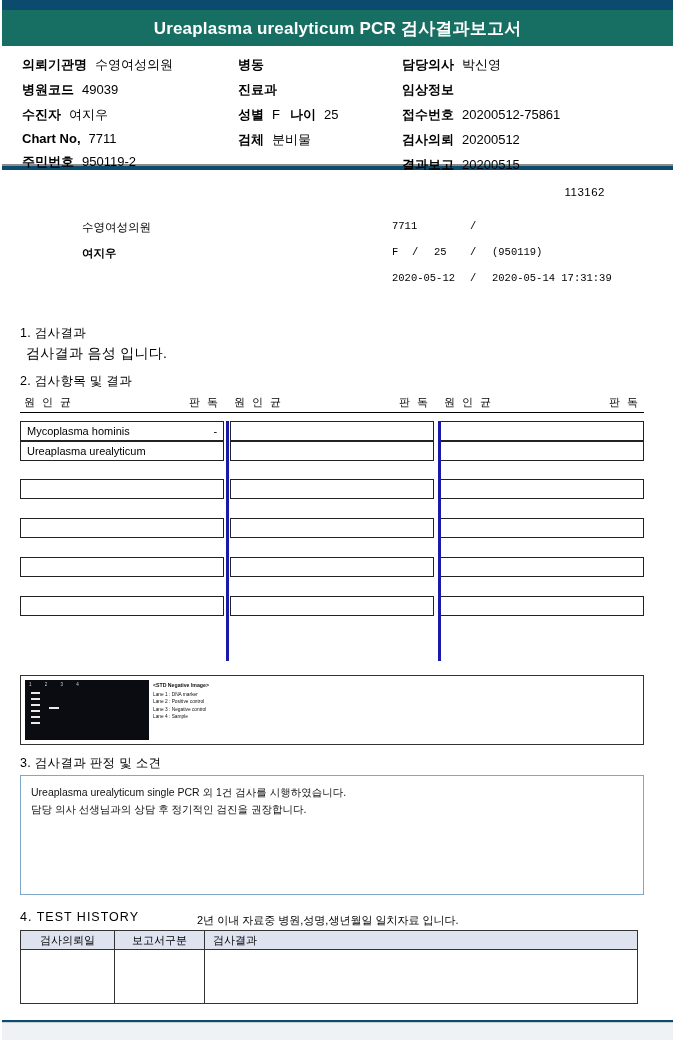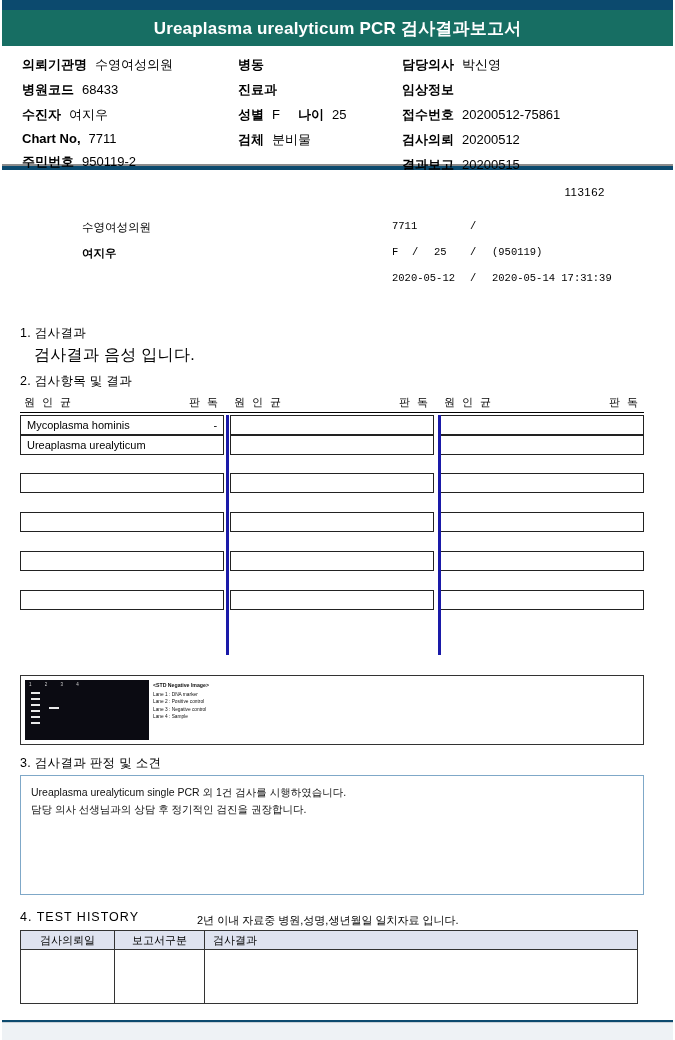--- a/index.html
+++ b/index.html
@@ -59,21 +59,21 @@
     white-space: nowrap;
   }
   .hlab {
     font-weight: bold;
     color: #000;
     margin-right: 8px;
   }
   .hval { font-weight: normal; }
   .hrow.sub .hlab2 {
     font-weight: bold;
-    margin-left: 18px;
+    margin-left: 10px;
     margin-right: 8px;
   }
 
   
   .body-area {
     position: absolute;
     left: 2px; top: 170px;
     width: 671px;
     height: 850px;
     background: #fff;
@@ -104,21 +104,21 @@
   
   .sect {
     position: absolute;
     left: 18px;
     font-size: 12.5px;
     font-weight: normal;
     color: #000;
     letter-spacing: 0.3px;
   }
   .sect-1 { top: 155px; }
-  .sect-1-sub { top: 175px; left: 32px; font-size: 16px; }
+  .sect-1-sub { top: 175px; left: 24px; font-size: 14px; }
   .sect-2 { top: 203px; }
   .sect-3 { top: 585px; }
   .sect-4 { top: 740px; letter-spacing: 1px; }
   .sect-4-note {
     position: absolute;
     left: 195px; top: 743px;
     font-size: 11px;
   }
 
   
@@ -133,21 +133,21 @@
     padding-bottom: 2px;
   }
   .res-head .blockcol {
     width: 208px;
     display: flex;
     justify-content: space-between;
     padding: 0 4px;
     font-size: 11px;
     letter-spacing: 2px;
   }
-  .res-body { position: relative; margin-top: 2px; }
+  .res-body { position: relative; margin-top: 8px; }
   .res-row {
     display: flex;
     height: 20px;
     margin-bottom: 0;
   }
   .cellbox {
     width: 206px;
     border: 1px solid #222;
     display: flex;
     align-items: center;
@@ -277,21 +277,21 @@
 
   <div class="header-info">
 
     <div class="hcol c1">
       <div class="hrow">
         <span class="hlab">의뢰기관명</span>
         <span class="hval">수영여성의원</span>
       </div>
       <div class="hrow">
         <span class="hlab">병원코드</span>
-        <span class="hval">68433</span>
+        <span class="hval">49039</span>
       </div>
       <div class="hrow">
         <span class="hlab">수진자</span>
         <span class="hval">여지우</span>
       </div>
       <div class="hrow">
         <span class="hlab">Chart No,</span>
         <span class="hval">7711</span>
       </div>
       <div class="hrow">

